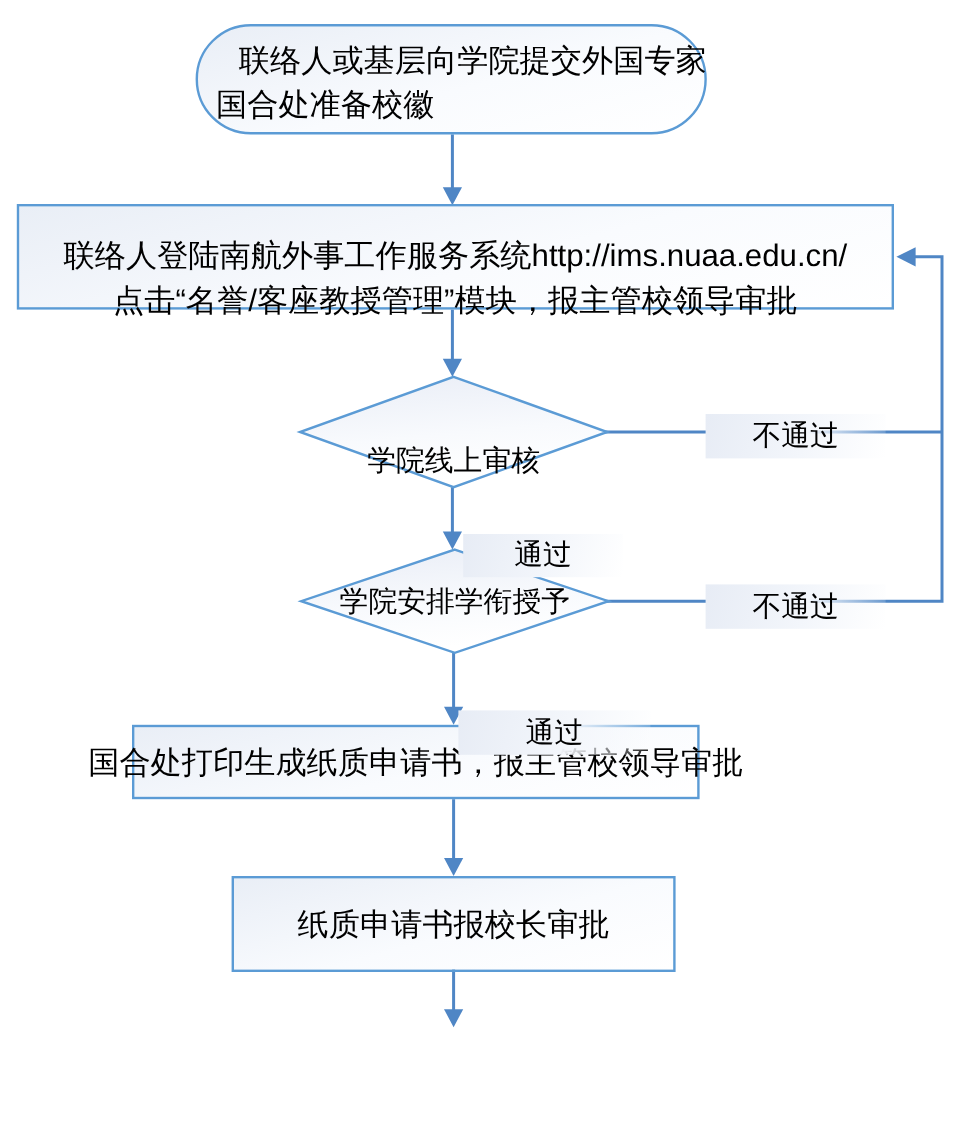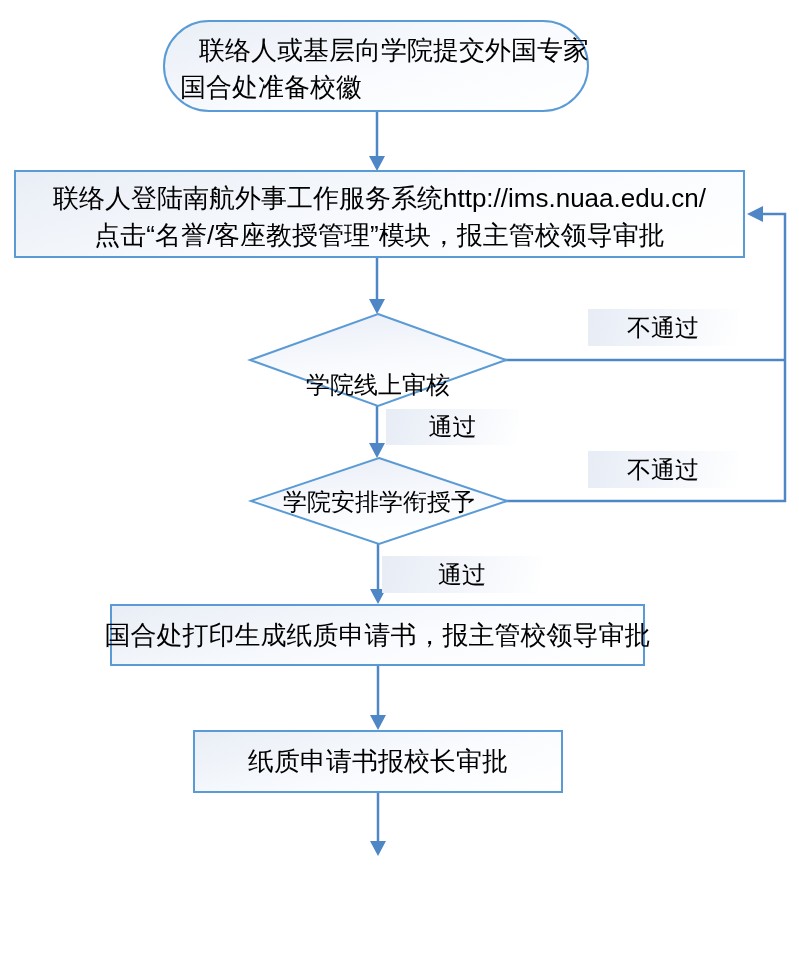--- a/index.html
+++ b/index.html
@@ -30,20 +30,21 @@
     text-align:center;
     white-space:nowrap;
     line-height:30px;
   }
   .edge-label{
     position:absolute;
     font-size:24px;
     text-align:center;
     white-space:nowrap;
     background:linear-gradient(105deg,#e7ecf5 0%,#f3f6fb 55%,rgba(255,255,255,0.1) 100%);
+    margin-top:36px;
   }
 </style>
 </head>
 <body>
 
 <div class="canvas">
 
   <svg class="connectors" viewBox="0 0 799 957" xmlns="http://www.w3.org/2000/svg">
     <defs>
       <linearGradient id="diamondFill" x1="0" y1="0" x2="0.25" y2="1">
@@ -77,31 +78,31 @@
 
     <polygon points="378,314 506,360 378,406 250,360" fill="url(#diamondFill)" stroke="#5b9bd5" stroke-width="2"></polygon>
     <polygon points="379,458 507,501 379,544 251,501" fill="url(#diamondFill)" stroke="#5b9bd5" stroke-width="2"></polygon>
   </svg>
 
   <div class="node terminator" style="left:163px;top:20px;width:426px;height:92px;padding-top:10px;">
     <div class="tline" style="padding-left:34px;">联络人或基层向学院提交外国专家</div>
     <div class="tline" style="padding-left:15px;">国合处准备校徽</div>
   </div>
 
-  <div class="node center" style="left:14px;top:170px;width:731px;height:88px;padding-top:8px;">
+  <div class="node center" style="left:14px;top:170px;width:731px;height:88px;padding-top:23px;">
     <div class="tline">联络人登陆南航外事工作服务系统http://ims.nuaa.edu.cn/</div>
     <div class="tline">点击“名誉/客座教授管理”模块，报主管校领导审批</div>
   </div>
 
   <div class="diamond-text" style="left:268px;top:346px;width:220px;margin-top:24px;">学院线上审核</div>
   <div class="diamond-text" style="left:259px;top:487px;width:240px;">学院安排学衔授予</div>
 
-  <div class="node single" style="left:110px;top:604px;width:535px;height:62px;">国合处打印生成纸质申请书，报主管校领导审批</div>
+  <div class="node single" style="left:110px;top:604px;width:473px;height:62px;">国合处打印生成纸质申请书，报主管校领导审批</div>
 
-  <div class="node single" style="left:193px;top:730px;width:370px;height:63px;">纸质申请书报校长审批</div>
+  <div class="node single" style="left:193px;top:730px;width:370px;height:80px;">纸质申请书报校长审批</div>
 
 
   <div class="edge-label" style="left:588px;top:309px;width:150px;height:37px;line-height:37px;">不通过</div>
   <div class="edge-label" style="left:386px;top:409px;width:133px;height:36px;line-height:36px;">通过</div>
   <div class="edge-label" style="left:588px;top:451px;width:150px;height:37px;line-height:37px;">不通过</div>
   <div class="edge-label" style="left:382px;top:556px;width:160px;height:37px;line-height:37px;">通过</div>
 
 </div>
 
 </body></html>

